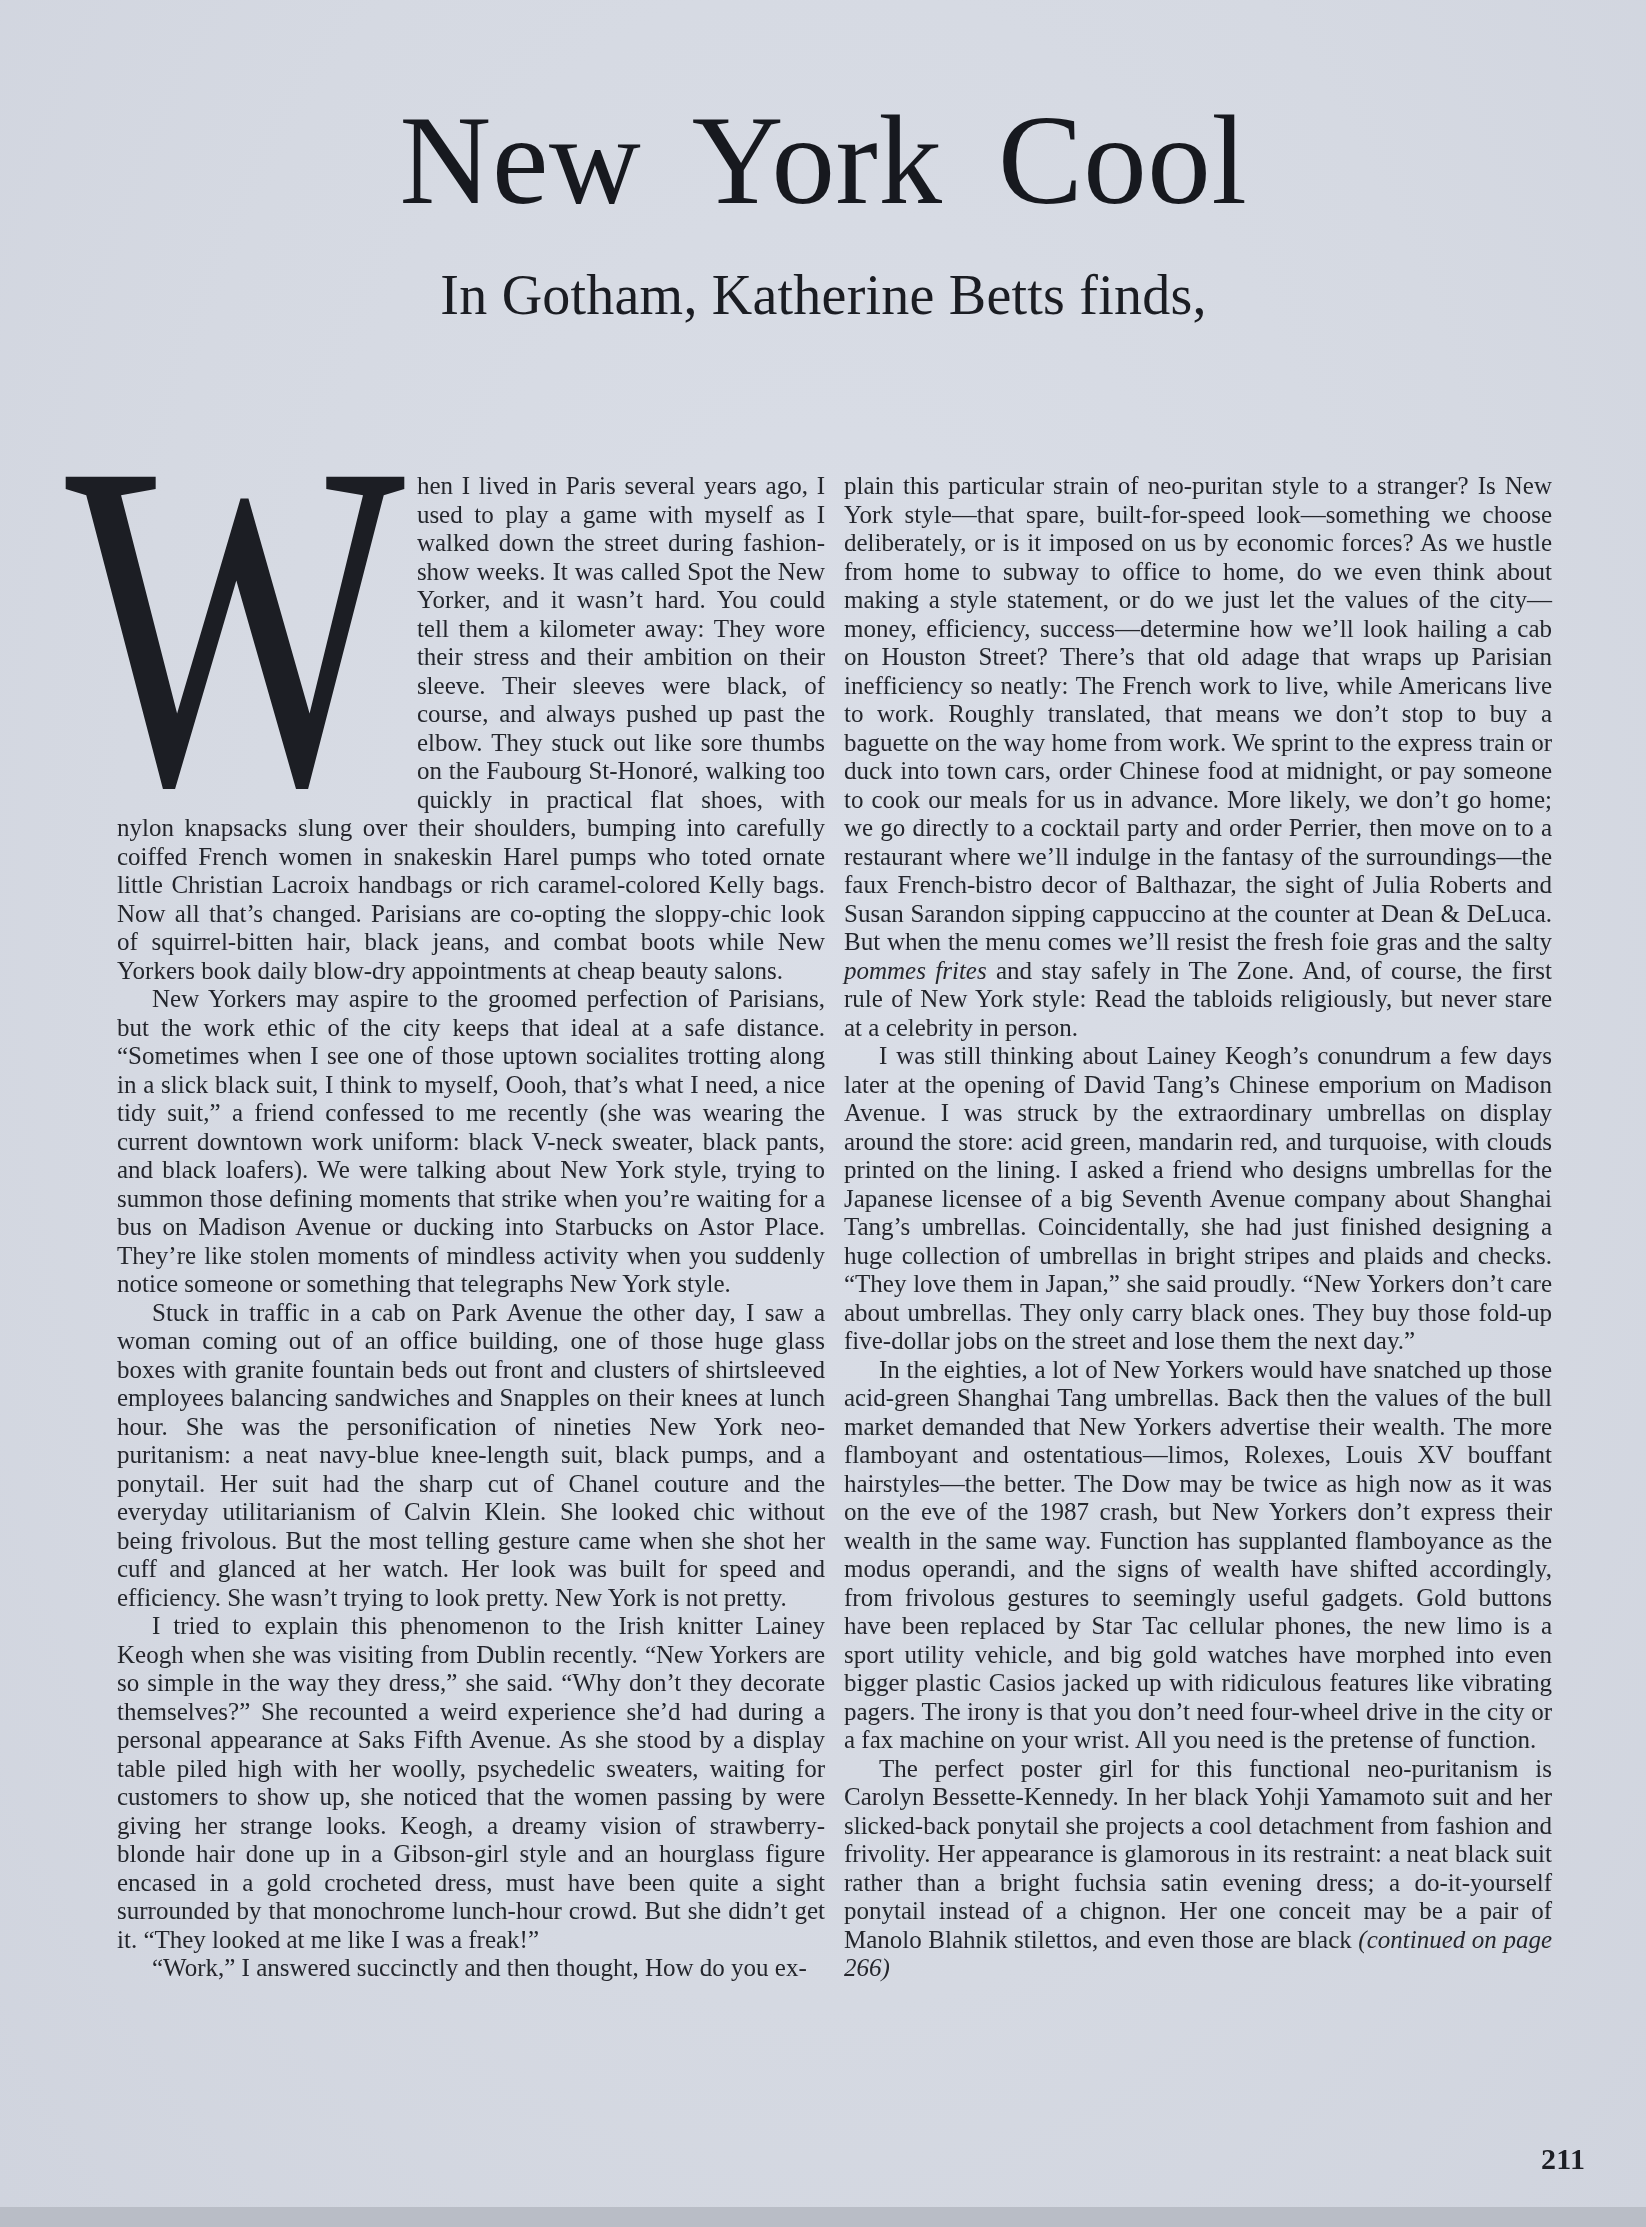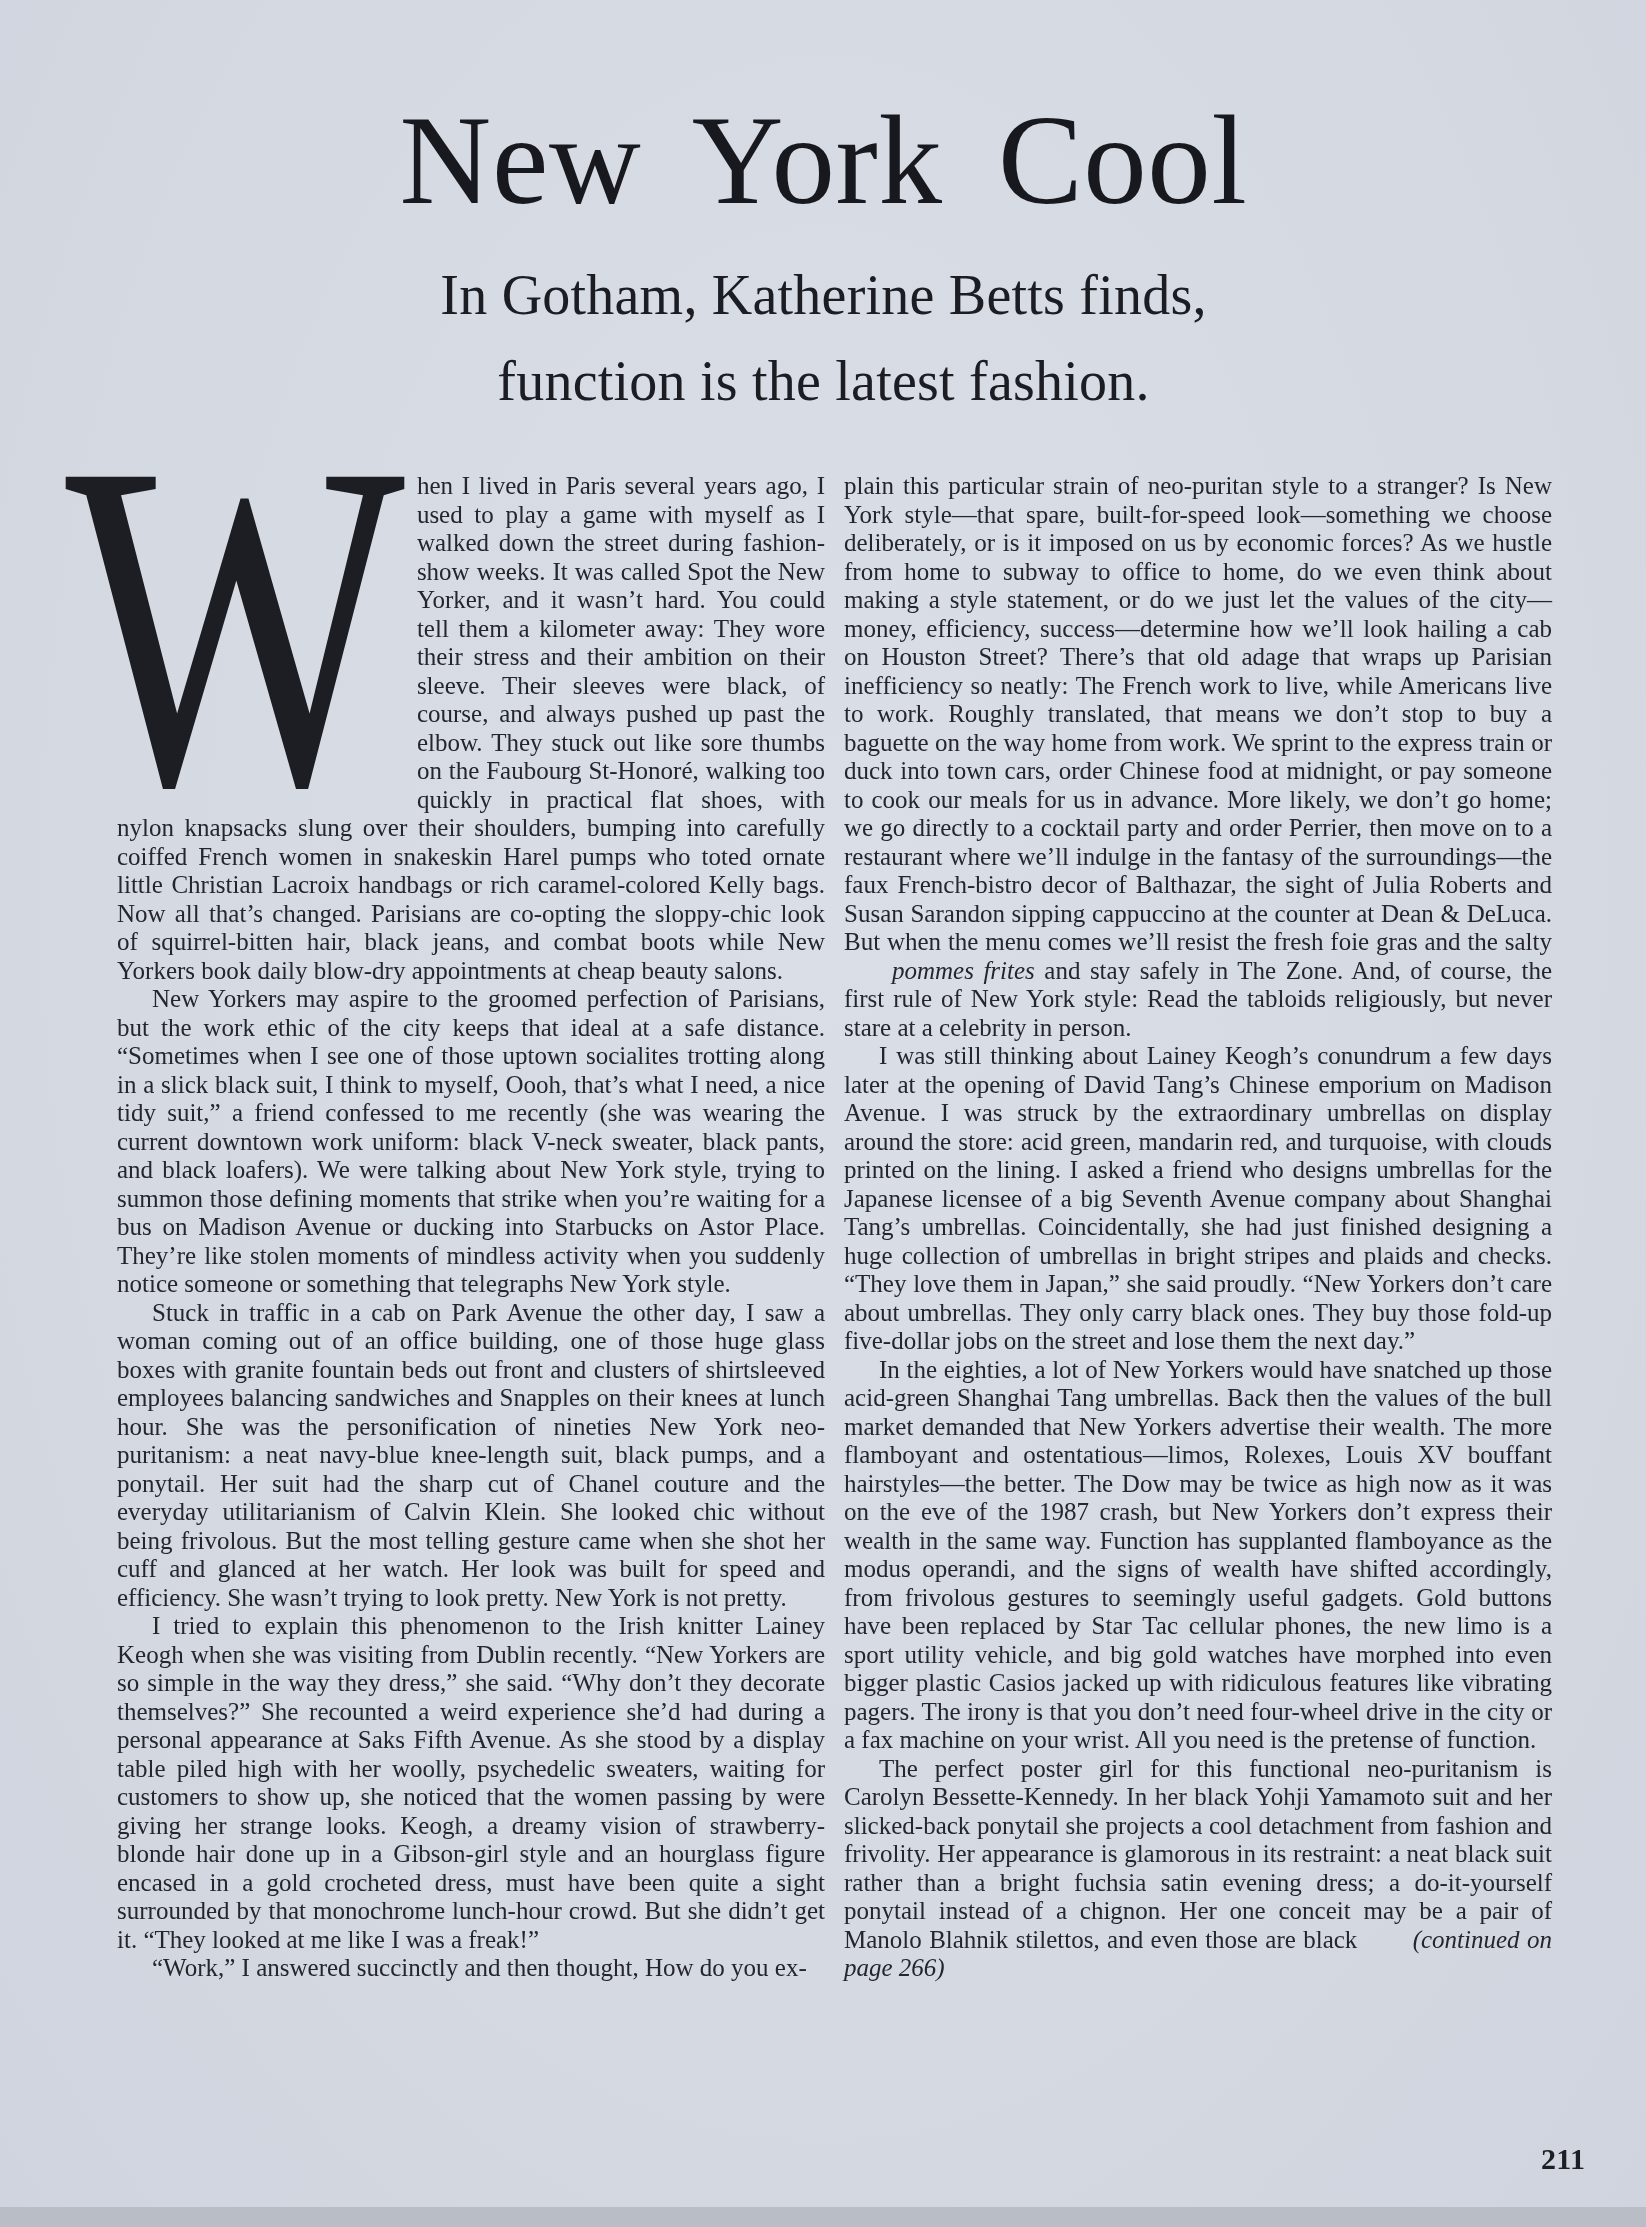--- a/index.html
+++ b/index.html
@@ -51,32 +51,31 @@
   .dropcap svg{display:block;}
   .pagenum{
     position:absolute;
     left:1514px;top:2142px;
     font-size:30px;
     font-weight:bold;
     color:#1d1f25;
     letter-spacing:0.01em;
     margin-left:27px;
   }
-  i{margin-left:48px;}
+  i{}
 </style>
 </head>
 <body>
 
 <div class="page">
 
   <div class="title">New York Cool</div>
 
   <div class="subtitle">
     <div>In Gotham, Katherine Betts finds,</div>
-    <div>function is the latest fashion.</div>
   </div>
 
   <div class="col col-left">
     <p>
       <span class="dropcap">
           <svg width="345" height="315" viewBox="0 0 545 497" xmlns="http://www.w3.org/2000/svg" style="font-size:39.5px">
             <text transform="translate(272,494) scale(0.76,1)" x="0" y="0" text-anchor="middle" font-family="Liberation Serif, serif" font-size="748" fill="#1c1e24">W</text>
           </svg>
         </span>
       <span>hen I lived in Paris several years ago, I used to play a game with myself as I walked down the street during fashion-show weeks. It was called Spot the New Yorker, and it wasn’t hard. You could tell them a kilometer away: They wore their stress and their ambition on their sleeve. Their sleeves were black, of course, and always pushed up past the elbow. They stuck out like sore thumbs on the Faubourg St-Honoré, walking too quickly in practical flat shoes, with nylon knapsacks slung over their shoulders, bumping into carefully coiffed French women in snakeskin Harel pumps who toted ornate little Christian Lacroix handbags or rich caramel-colored Kelly bags. Now all that’s changed. Parisians are co-opting the sloppy-chic look of squirrel-bitten hair, black jeans, and combat boots while New Yorkers book daily blow-dry appointments at cheap beauty salons.</span>

